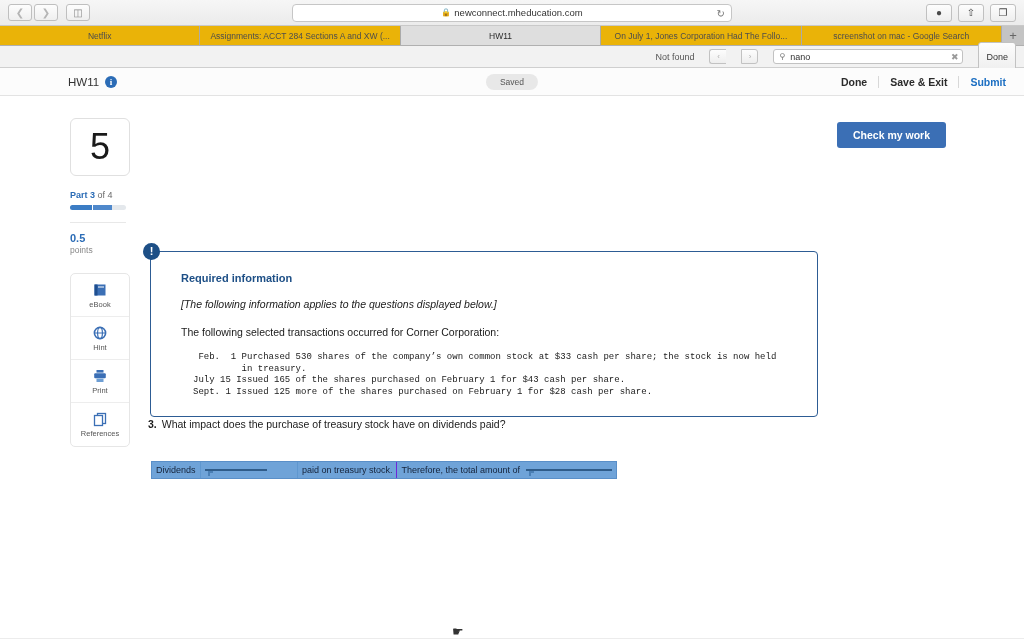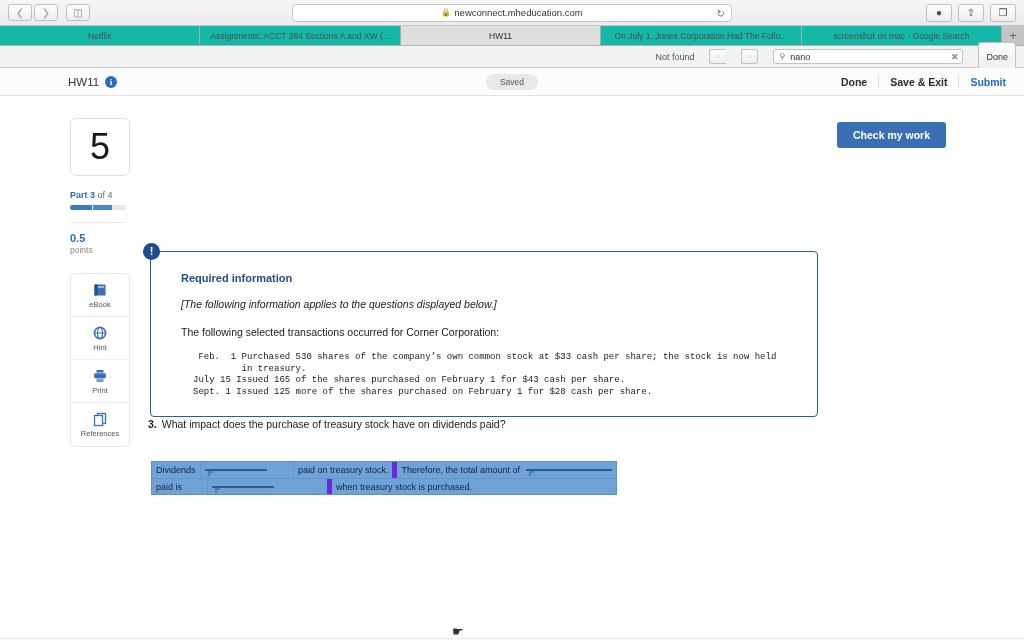--- a/index.html
+++ b/index.html
@@ -66,21 +66,21 @@
     background: #c9c9c9;
     display: flex;
     align-items: stretch;
     border-bottom: 1px solid #b0b0b0;
   }
   .tab {
     flex: 1;
     display: flex; align-items: center; justify-content: center;
     font-size: 8.5px;
     color: #4d4d4d;
-    background: #14b8a6;
+    background: #eab308;
     border-right: 1px solid #aaaaaa;
     overflow: hidden;
     white-space: nowrap;
     padding: 0 6px;
   }
   .tab.active {
     background: #dedede;
     color: #2b2b2b;
   }
   .tab-add {
@@ -337,21 +337,21 @@
     font-size: 9px;
     color: #15233a;
     display: flex; align-items: center;
     padding: 0 4px;
     background: #6fa3d8;
     white-space: nowrap;
   }
   .ans-cell.lbl-a { width: 55px; }
   .ans-cell.mid-a { width: 120px; border-left: 1px solid #5f97cf; }
   .ans-cell.mid-b { width: 122px; border-left: 1px solid #5f97cf; }
-  .ans-cell.mid-c { flex: 1; border-left: 5px solid #6d28d9; }
+  .ans-cell.mid-c { flex: 1; border-left: 1px solid #6d28d9; }
   .ans-field {
     width: 62px;
     background: #ffffff;
     border: 1px solid #2f5c8a;
     margin: 1px 0;
     position: relative;
   }
   .ans-field.wide { width: 86px; }
   .ans-field::before {
     content: "";
@@ -503,27 +503,20 @@
       <div class="ans-cell lbl-a">Dividends</div>
       <div class="ans-cell mid-a">
         <div class="ans-field"></div>
       </div>
       <div class="ans-cell mid-b">paid on treasury stock.</div>
       <div class="ans-cell mid-c">
         <span>Therefore, the total amount of</span>
         <div class="ans-field wide" style="margin-left:6px"></div>
       </div>
     </div>
-    <div class="ans-row">
-      <div class="ans-cell lbl-a">paid is</div>
-      <div class="ans-cell mid-a">
-        <div class="ans-field"></div>
-      </div>
-      <div class="ans-cell mid-c">when treasury stock is purchased.</div>
-    </div>
   </div>
 
 </div>
 
 <div class="footer">
   
 
   
 </div>
 

